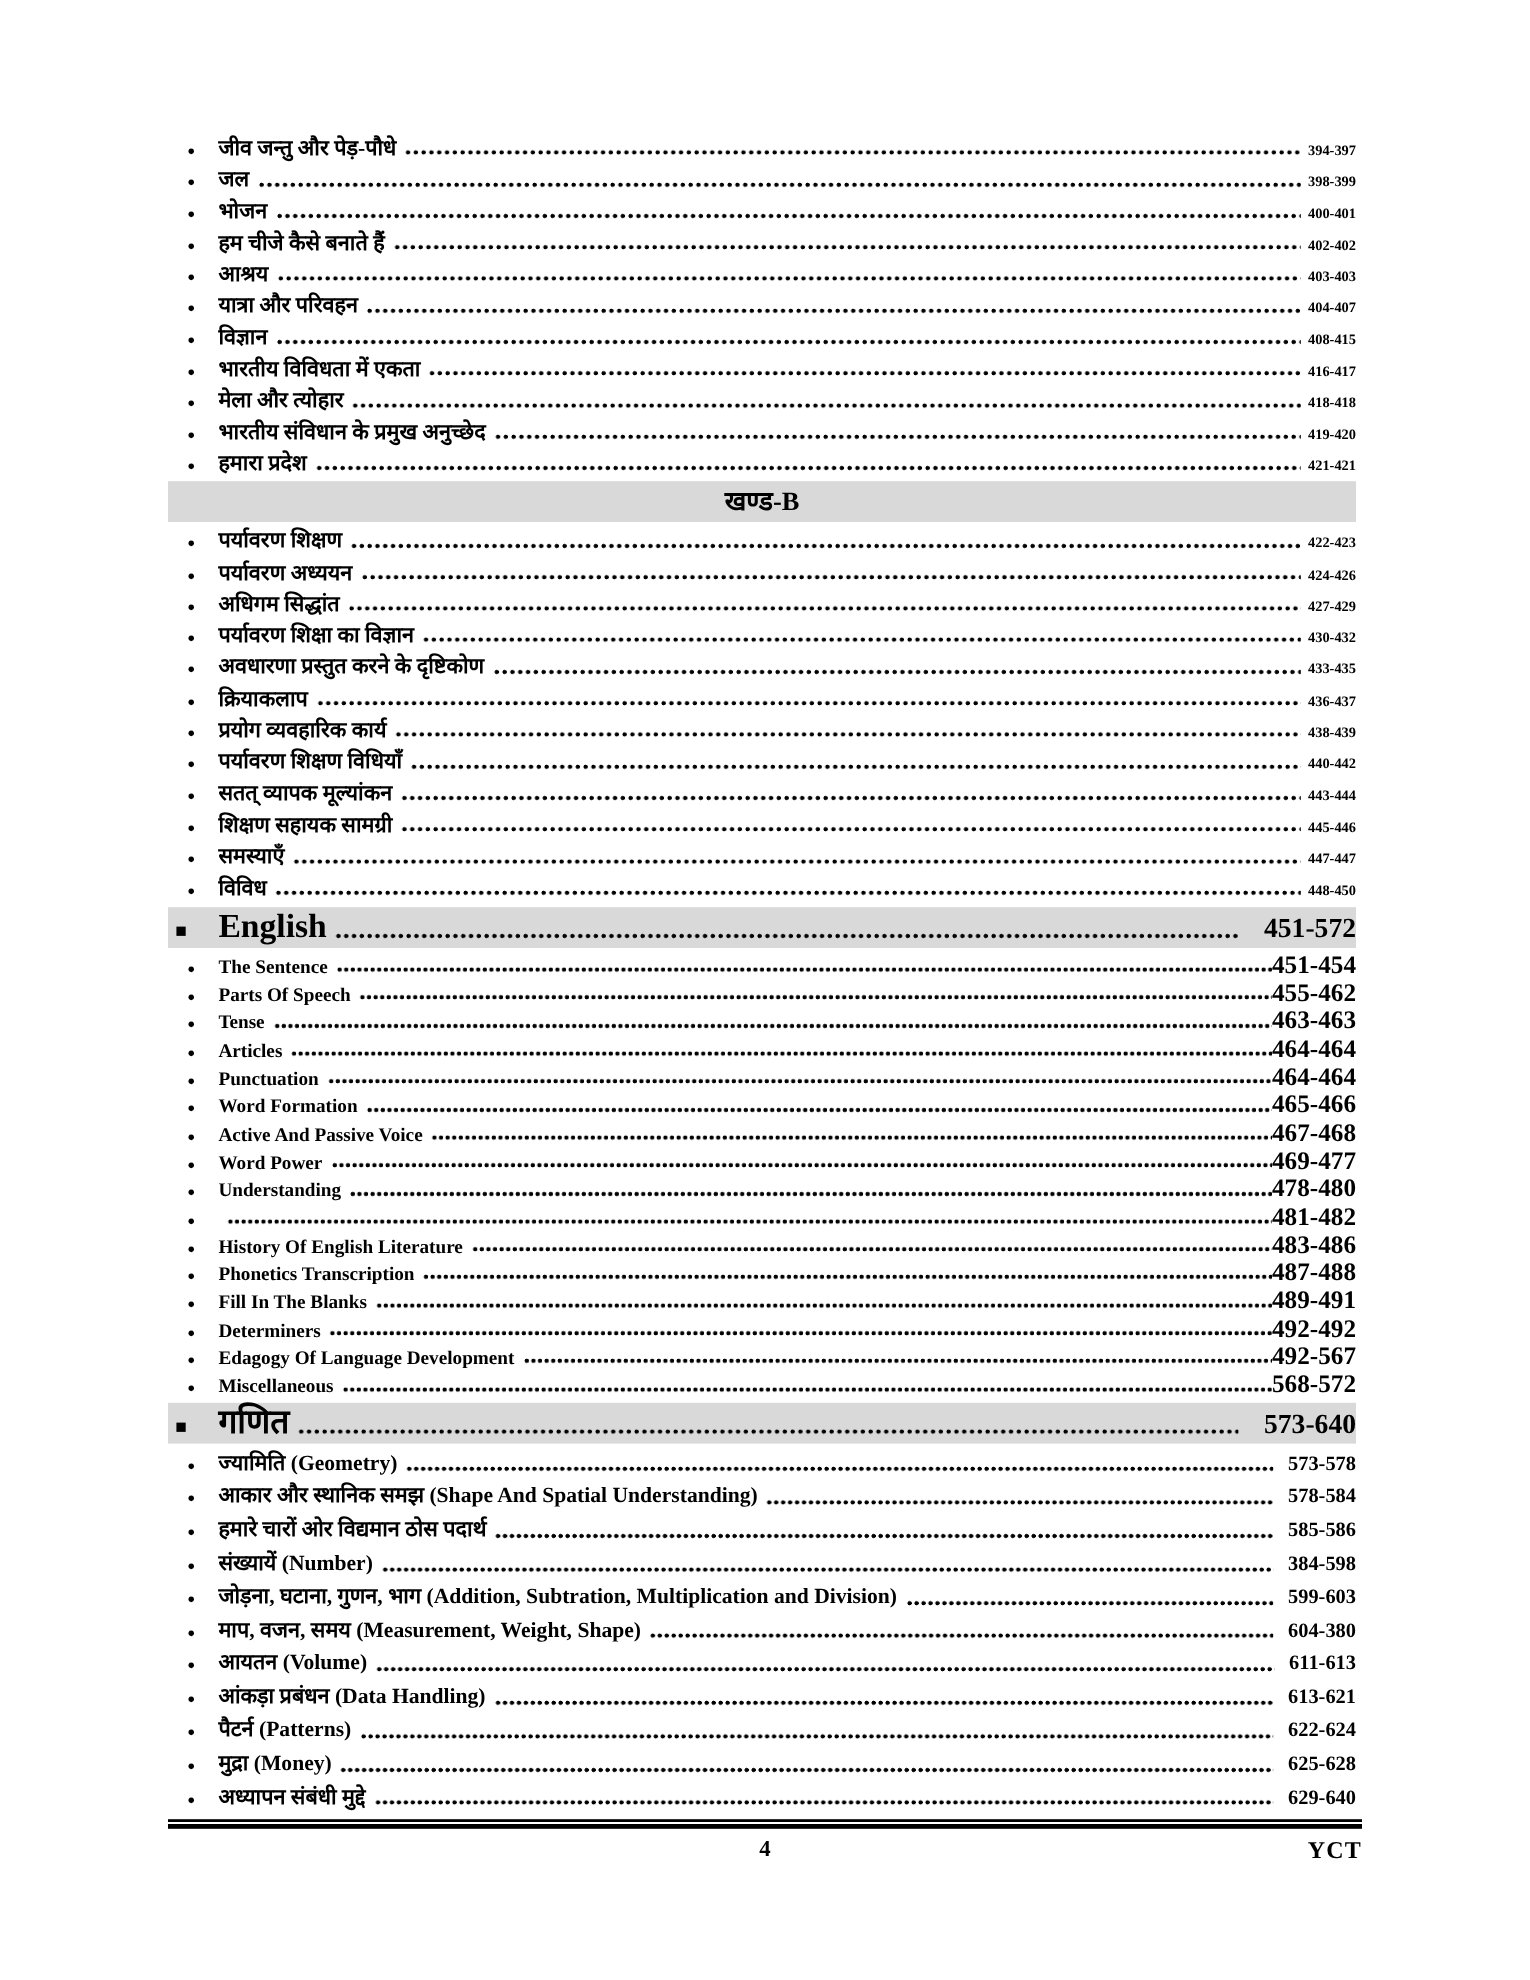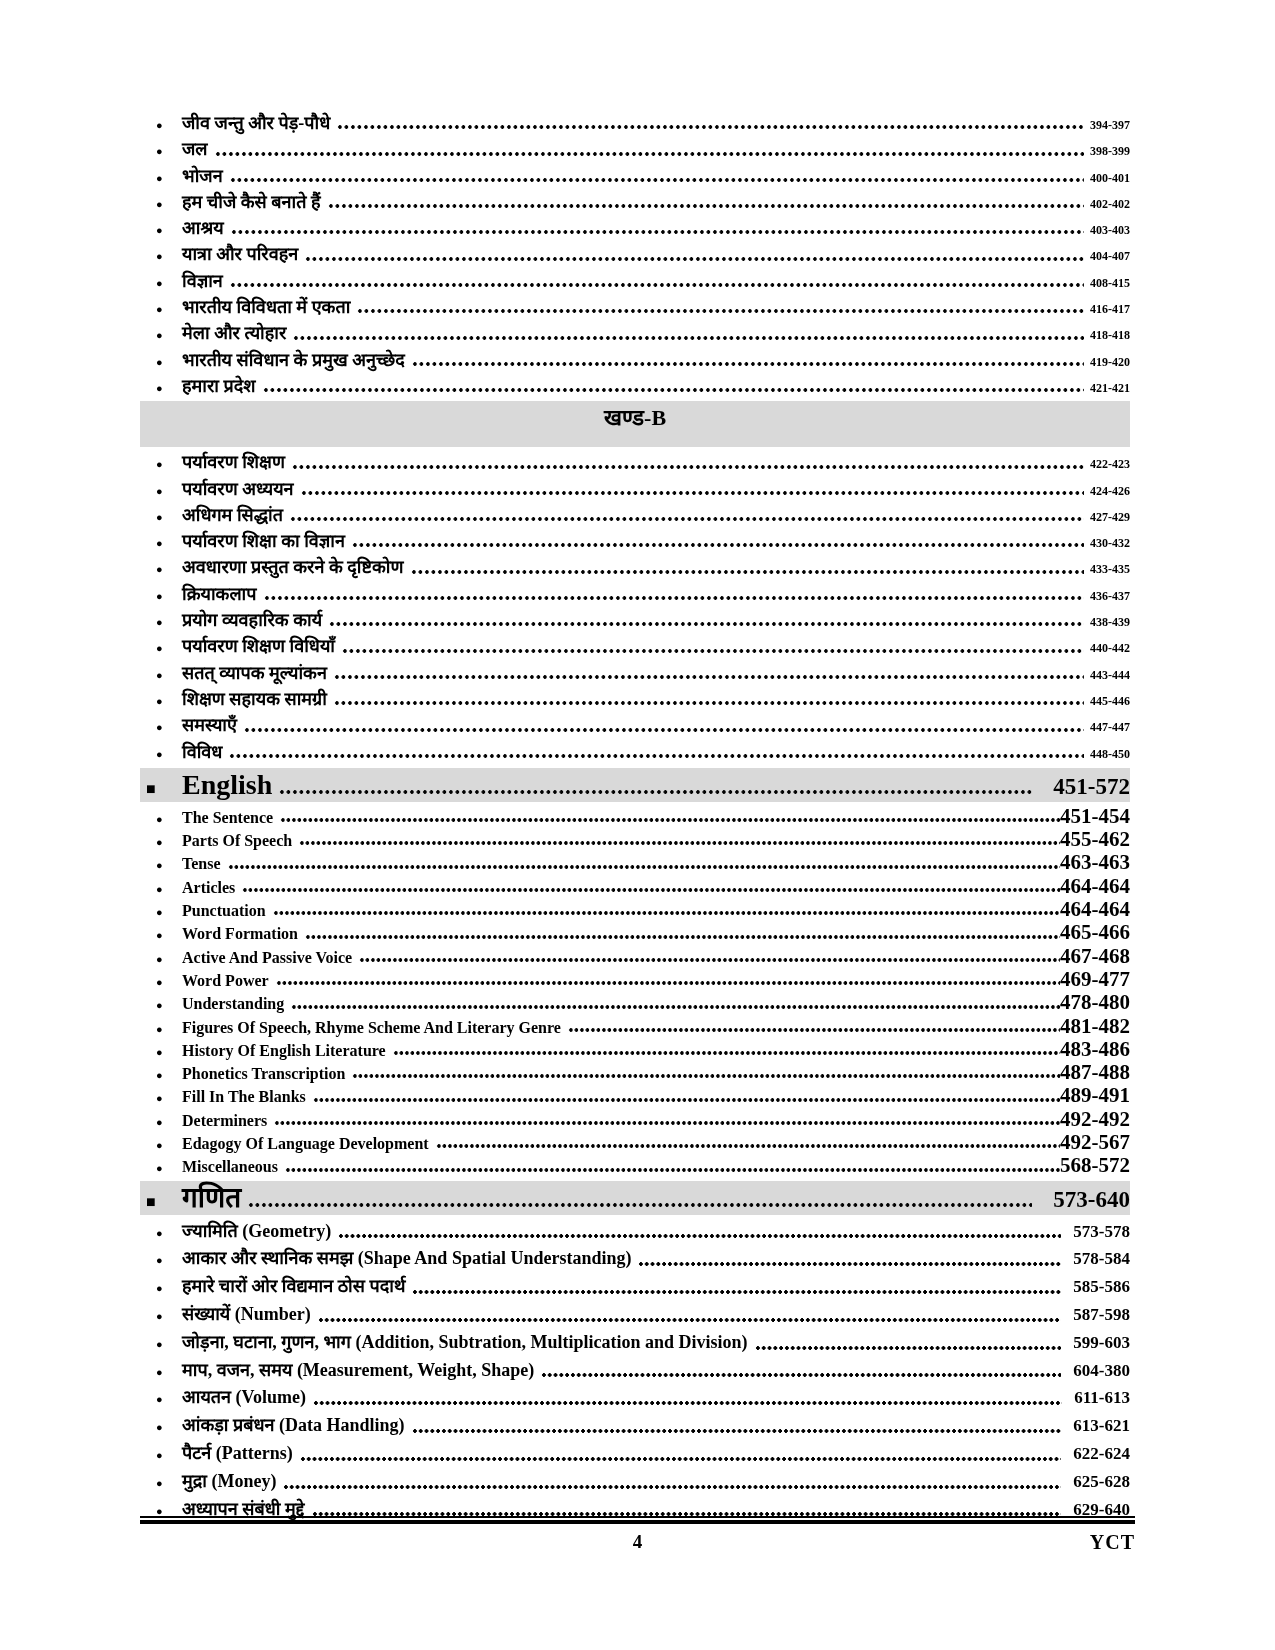--- a/index.html
+++ b/index.html
@@ -46,21 +46,21 @@
   .block-latin .pages { font-size: 21px; margin-left: 0; }
   .block-latin .leader { margin-bottom: 5px; background-size: 5.5px 6px; margin-right: 0; }
 
   
   .block-math .entry-row { height: 27.8px; line-height: 27.8px; font-size: 18px; }
   .block-math .pages { font-size: 17px; margin-left: 12px; }
   .block-math .leader { margin-bottom: 6px; background-size: 5.8px 6px; margin-right: 0; }
 
   
   .band-row {
-    height: 46px; line-height: 34px;
+    height: 34px; line-height: 34px;
     margin: 2px 0;
     background: var(--bar, #d9d9d9);
     text-align: center;
     font-weight: bold;
     font-size: 22px;
   }
 
   
   .section-row {
     display: flex; align-items: baseline;
@@ -293,21 +293,20 @@
         <span class="pages">469-477</span>
       </div>
       <div class="entry-row">
         <span class="bullet round">●</span>
         <span class="label">Understanding</span>
         <span class="leader"></span>
         <span class="pages">478-480</span>
       </div>
       <div class="entry-row">
         <span class="bullet round">●</span>
-        <span class="label">Figures Of Speech, Rhyme Scheme And Literary Genre</span>
         <span class="leader"></span>
         <span class="pages">481-482</span>
       </div>
       <div class="entry-row">
         <span class="bullet round">●</span>
         <span class="label">History Of English Literature</span>
         <span class="leader"></span>
         <span class="pages">483-486</span>
       </div>
       <div class="entry-row">
@@ -363,21 +362,21 @@
       <div class="entry-row">
         <span class="bullet round">●</span>
         <span class="label">हमारे चारों ओर विद्यमान ठोस पदार्थ</span>
         <span class="leader"></span>
         <span class="pages">585-586</span>
       </div>
       <div class="entry-row">
         <span class="bullet round">●</span>
         <span class="label">संख्यायें (Number)</span>
         <span class="leader"></span>
-        <span class="pages">587-598</span>
+        <span class="pages">384-598</span>
       </div>
       <div class="entry-row">
         <span class="bullet round">●</span>
         <span class="label">जोड़ना, घटाना, गुणन, भाग (Addition, Subtration, Multiplication and Division)</span>
         <span class="leader"></span>
         <span class="pages">599-603</span>
       </div>
       <div class="entry-row">
         <span class="bullet round">●</span>
         <span class="label">माप, वजन, समय (Measurement, Weight, Shape)</span>

